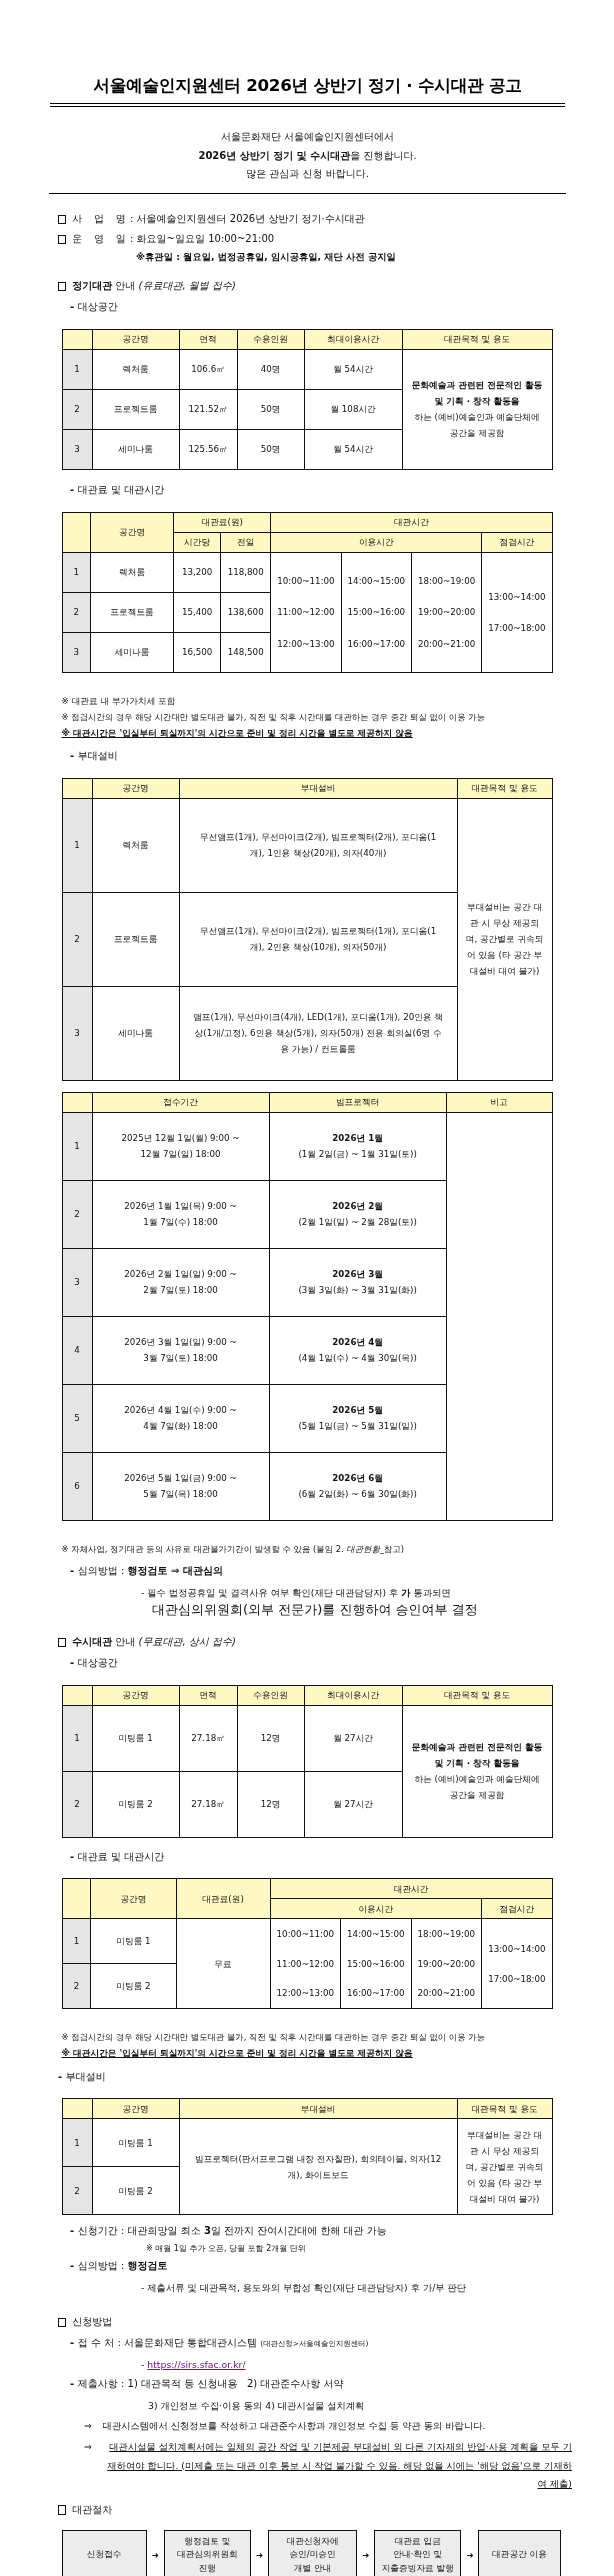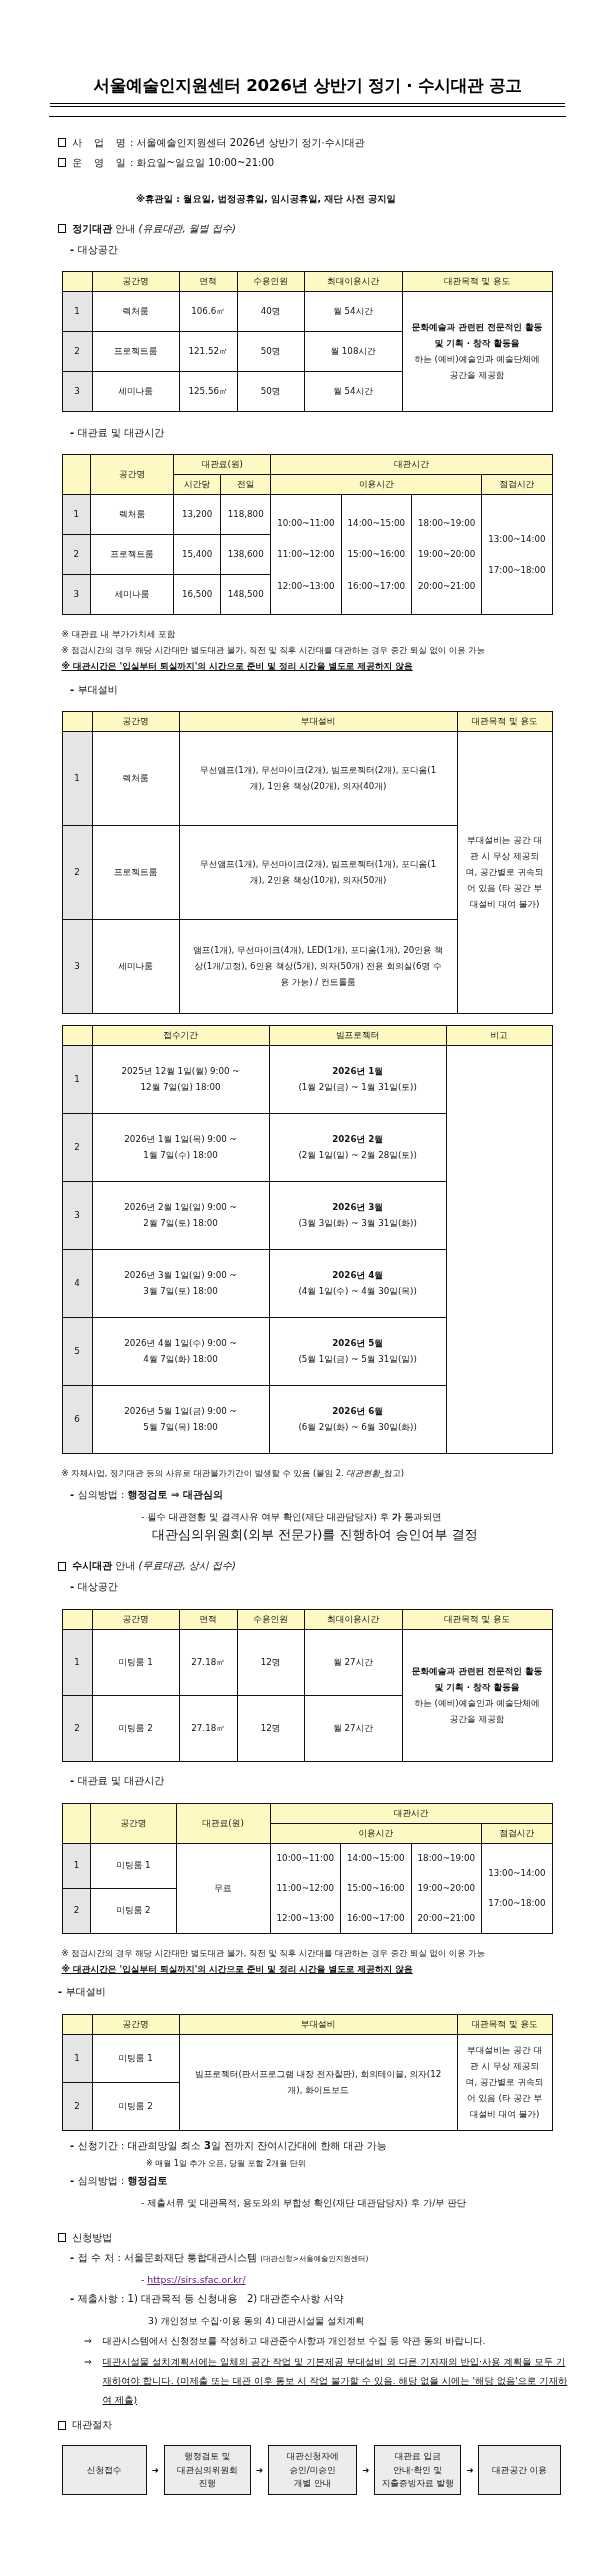--- a/index.html
+++ b/index.html
@@ -16,57 +16,62 @@
   .title { font-size: 16.7px; font-weight: bold; letter-spacing: -0.3px; color: #000; }
   .title-rule { margin: 6.2px 7.4px 0 7.4px; border-top: 1.9px solid #000; height: 3.7px; border-bottom: 0.9px solid #000; }
   .intro { text-align: center; margin-top: 21px; font-size: 10px; line-height: 18.6px; }
   .intro b { font-weight: bold; }
   .intro-rule { margin: 8.7px 6.2px 0 6.2px; border-top: 0.9px solid #000; }
 
   .sec { margin-top: 5px; }
   .sq-line { display: flex; align-items: center; font-size: 10px; min-height: 20px; padding-left: 15px; }
   .sq { display: inline-block; width: 8px; height: 9.3px; border: 0.8px solid #111; margin-right: 6.2px; flex: 0 0 auto; }
   .sq-line .lbl-spaced { letter-spacing: 4.3px; }
-  .note-center { font-weight: bold; padding-left: 93px; font-size: 9.3px; margin-top: 19px; }
+  .note-center { font-weight: bold; padding-left: 93px; font-size: 9.3px; margin-top: 0; }
   .h-bold { font-weight: bold; }
   .h-italic { font-style: italic; }
   .dash-line { padding-left: 27px; font-size: 10px; margin-top: 3.7px; min-height: 17.4px; }
   .dash-line .dash { font-weight: bold; margin-right: 3.7px; }
 
   table.t { border-collapse: collapse; margin: 11px 0 0 18.6px; width: 491px; font-size: 8.7px; }
   table.t td, table.t th { border: 0.6px solid #111; text-align: center; vertical-align: middle; padding: 2.5px 2.5px; font-weight: normal; }
   table.t th { background: #fef9c3; height: 20px; }
   table.t td.num { background: #e5e5e5; width: 30px; }
   table.t { border: 1.2px solid #111; }
   table.t td.dotted-r { border-right: 0.6px dotted #111; }
   table.t td.lh { line-height: 16px; }
-  .footnote { padding-left: 18.6px; font-size: 8.7px; margin-top: 11px; line-height: 16px; }
+  .footnote { padding-left: 18.6px; font-size: 8.7px; margin-top: 20px; line-height: 16px; }
   .footnote.ul { font-weight: bold; text-decoration: underline; }
   .indent-dash { padding-left: 98px; font-size: 9.3px; line-height: 17.4px; margin-top: 2.5px; }
   .indent-dash2 { padding-left: 109px; font-size: 13px; line-height: 17.4px; }
   .sub-note { padding-left: 103px; font-size: 8px; margin-top: 1.2px; }
   .link { color: #6a1a8a; text-decoration: underline; }
   .arrow-p { padding-left: 41px; font-size: 9.3px; line-height: 18.6px; margin-top: 2.5px; display: flex; }
   .arrow-p .arr { width: 18.6px; flex: 0 0 18.6px; }
-  .arrow-p .txt.ul { text-decoration: underline; }
+  .arrow-p .txt.ul { text-decoration: underline; text-align: right; }
 
   .flow { display: flex; align-items: center; margin: 10px 0 0 18.6px; width: 499px; }
   .flow-box { background: #ececec; border: 0.9px solid #111; height: 50px; display: flex; align-items: center; justify-content: center; text-align: center; font-size: 8.7px; line-height: 13.6px; }
   .flow-arrow { width: 17.4px; text-align: center; font-size: 8.7px; font-weight: bold; }
 </style>
 </head>
 <body>
 
 <div class="page">
 
   <div class="title-wrap">
     <div class="title">서울예술인지원센터 2026년 상반기 정기 · 수시대관 공고</div>
     <div class="title-rule"></div>
   </div>
 
+  <div class="intro">
+    <div>서울문화재단 서울예술인지원센터에서</div>
+    <div><b>2026년 상반기 정기 및 수시대관</b><span>을 진행합니다.</span></div>
+    <div>많은 관심과 신청 바랍니다.</div>
+  </div>
   <div class="intro-rule"></div>
 
   <div class="sec" style="margin-top:16px">
     <div class="sq-line">
         <span class="sq"></span>
         <span class="lbl-spaced">사 업 명</span>
         <span>: 서울예술인지원센터 2026년 상반기 정기·수시대관</span>
       </div>
     <div class="sq-line">
         <span class="sq"></span>
@@ -282,21 +287,21 @@
         <td class="lh">
               <div class="h-bold">2026년 6월</div>
               <div>(6월 2일(화) ~ 6월 30일(화))</div>
             </td>
       </tr>
     </tbody>
       </table>
     <div class="footnote" style="font-size:8.4px"><span>※ 자체사업, 정기대관 등의 사유로 대관불가기간이 발생할 수 있음 (붙임 2. </span><i>대관현황</i><span>_참고)</span></div>
 
     <div class="dash-line" style="margin-top:7.4px"><span class="dash">-</span><span>심의방법 : </span><b>행정검토 ⇒ 대관심의</b></div>
-    <div class="indent-dash"><span>- 필수 대관현황 및 결격사유 여부 확인(재단 대관담당자) 후 </span><b>가</b><span> 통과되면</span></div>
+    <div class="indent-dash"><span>- 필수 법정공휴일 및 결격사유 여부 확인(재단 대관담당자) 후 </span><b>가</b><span> 통과되면</span></div>
     <div class="indent-dash2">대관심의위원회(외부 전문가)를 진행하여 승인여부 결정</div>
   </div>
 
   <div class="sec" style="margin-top:13.6px">
     <div class="sq-line">
         <span class="sq"></span>
         <span class="h-bold">수시대관</span>
         <span style="white-space:pre"> 안내 </span>
         <span class="h-italic">(무료대관, 상시 접수)</span>
       </div>

